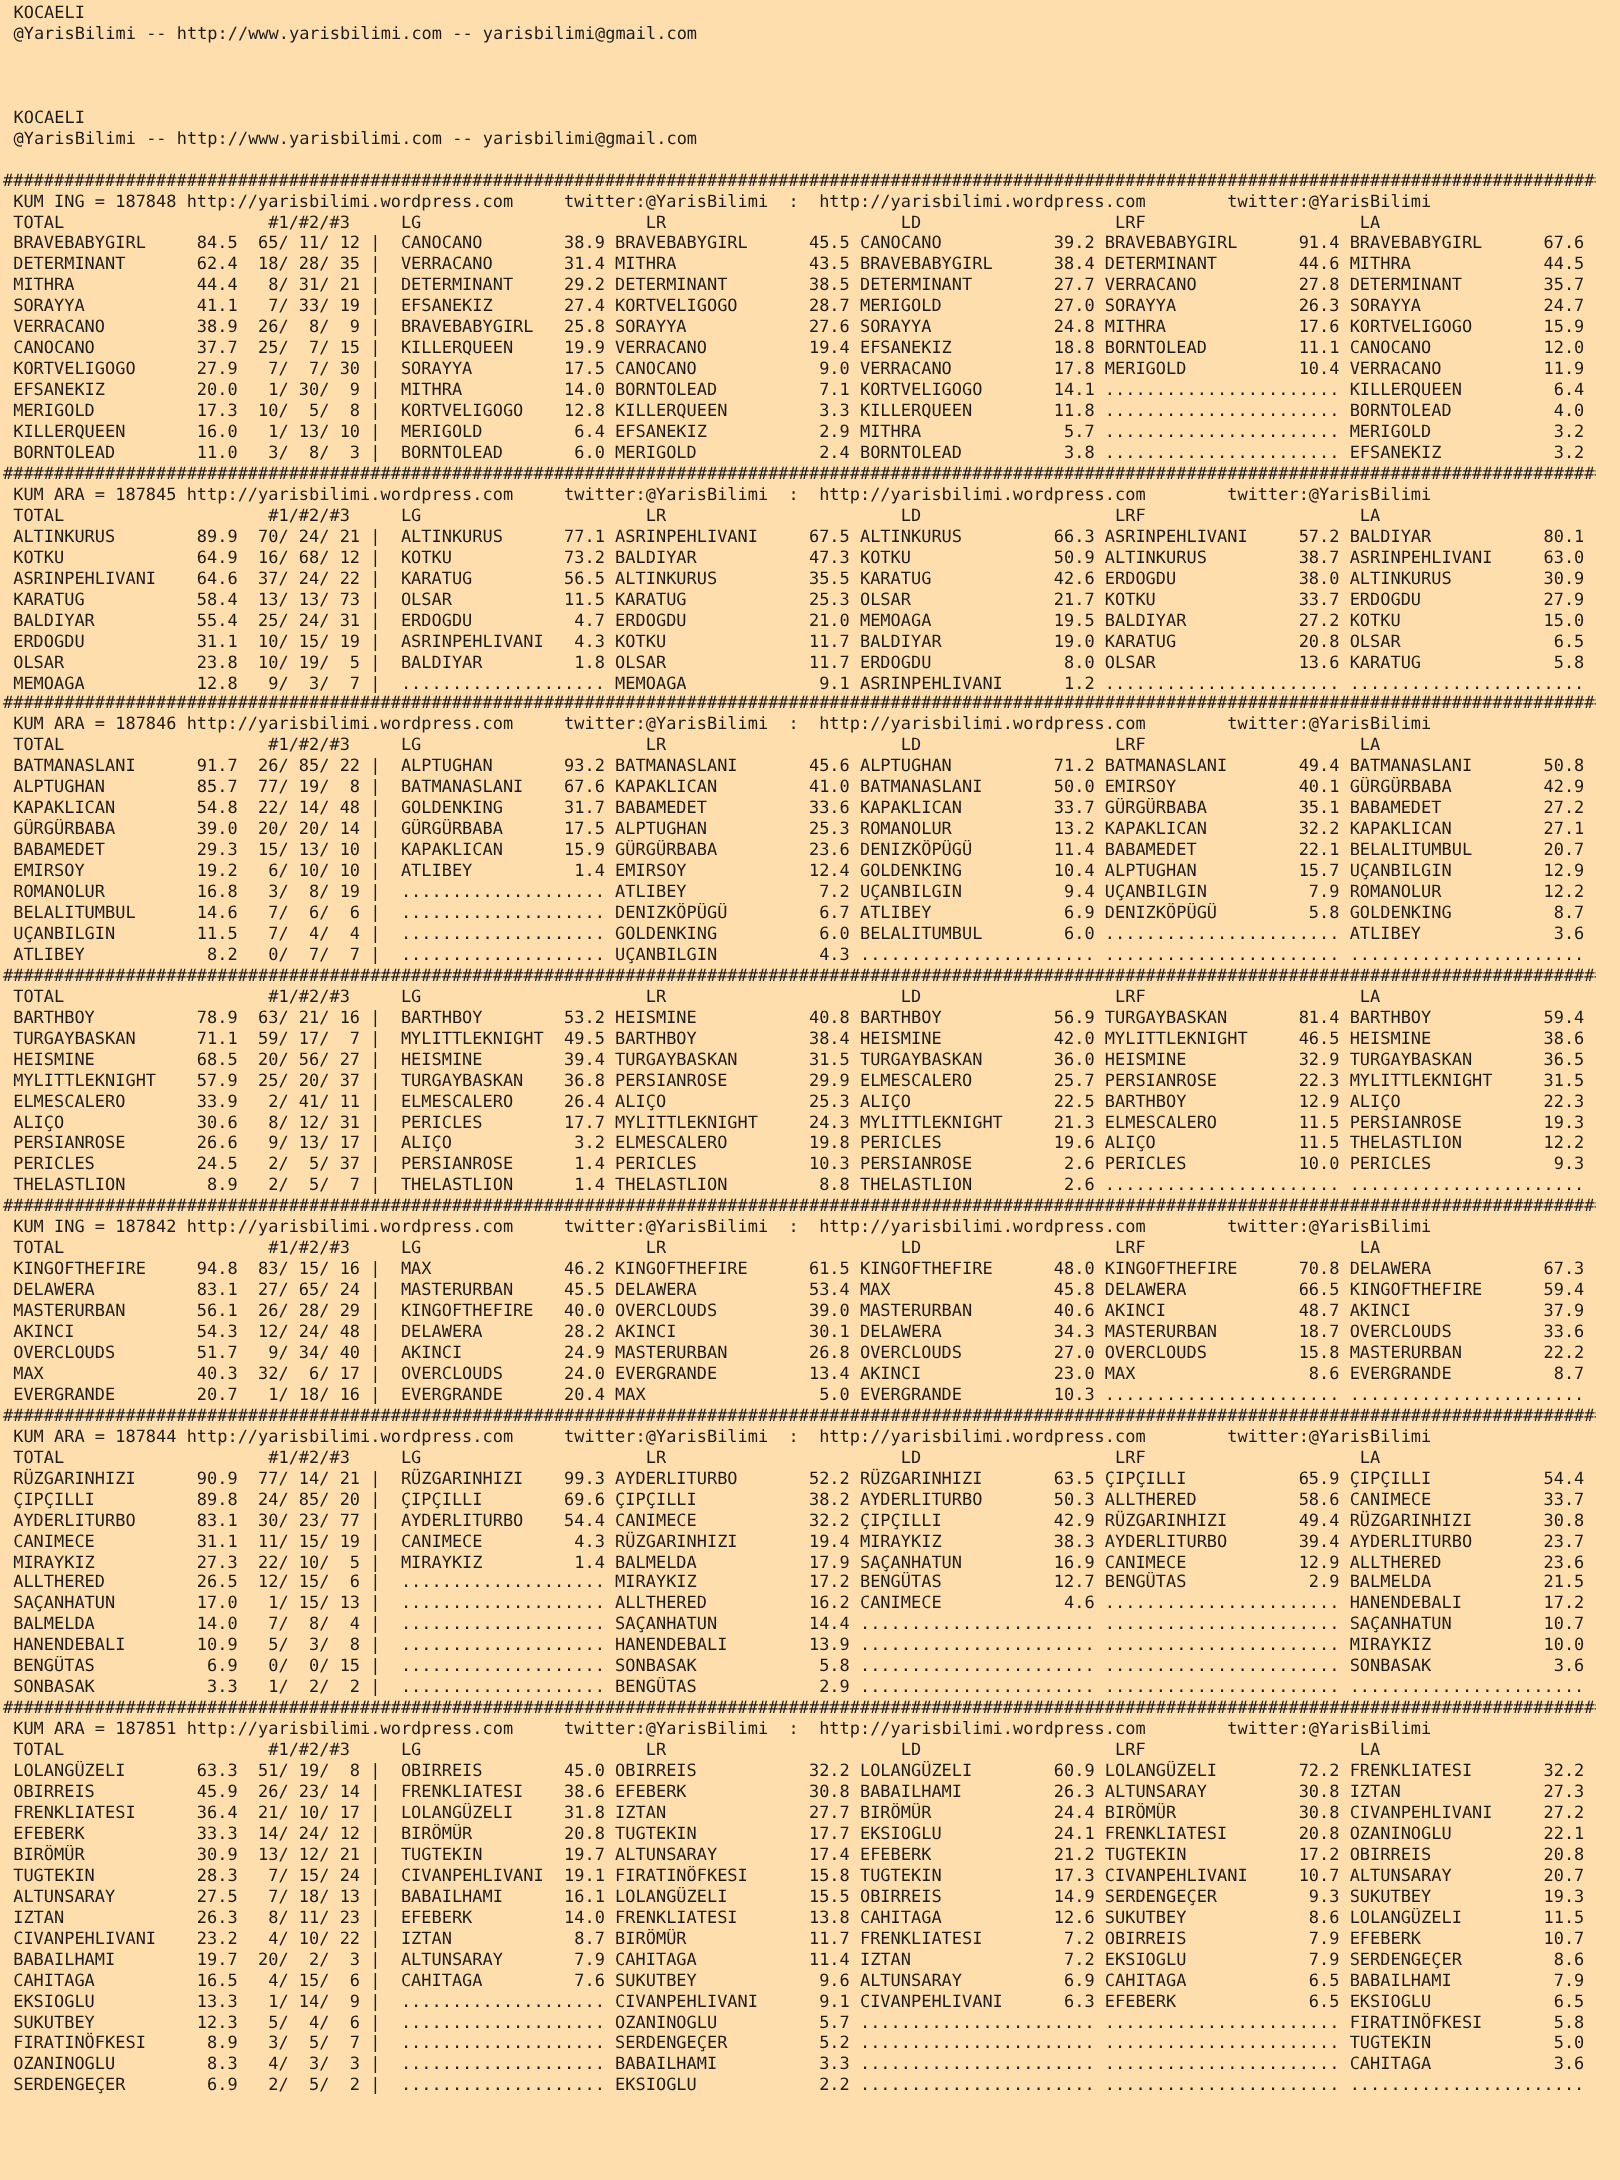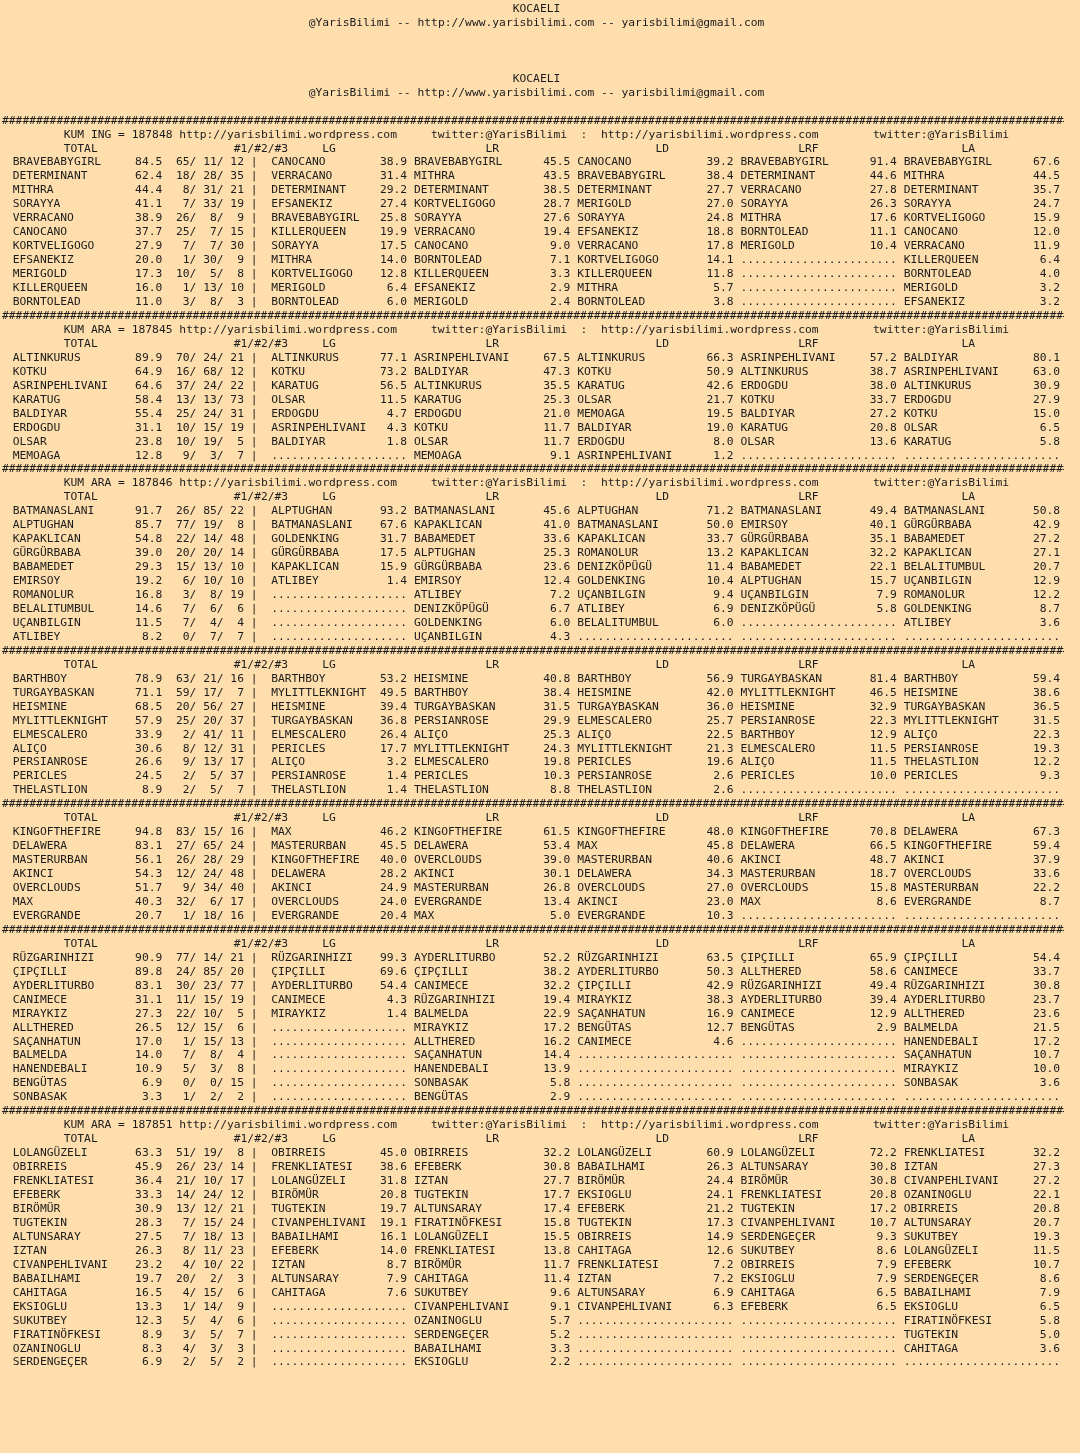--- a/index.html
+++ b/index.html
@@ -9,21 +9,20 @@
     overflow:hidden;
   }
   .terminal{
     width:1064px;height:1453px;
     padding:2px 0 0 2px;
     box-sizing:border-box;
     font-family:"DejaVu Sans Mono","Liberation Mono",monospace;
     font-size:11.3px;
     color:#1C1C1C;
     overflow:hidden;
-    text-align:center;
   }
   .line{
     height:13.96px;
     line-height:13.96px;
     white-space:pre;
     overflow:hidden;
   }
   .pad{padding-left:7px;}
 </style>
 </head>
@@ -82,35 +81,37 @@
       <div class="line"> BARTHBOY          78.9  63/ 21/ 16 |  BARTHBOY        53.2 HEISMINE           40.8 BARTHBOY           56.9 TURGAYBASKAN       81.4 BARTHBOY           59.4</div>
       <div class="line"> TURGAYBASKAN      71.1  59/ 17/  7 |  MYLITTLEKNIGHT  49.5 BARTHBOY           38.4 HEISMINE           42.0 MYLITTLEKNIGHT     46.5 HEISMINE           38.6</div>
       <div class="line"> HEISMINE          68.5  20/ 56/ 27 |  HEISMINE        39.4 TURGAYBASKAN       31.5 TURGAYBASKAN       36.0 HEISMINE           32.9 TURGAYBASKAN       36.5</div>
       <div class="line"> MYLITTLEKNIGHT    57.9  25/ 20/ 37 |  TURGAYBASKAN    36.8 PERSIANROSE        29.9 ELMESCALERO        25.7 PERSIANROSE        22.3 MYLITTLEKNIGHT     31.5</div>
       <div class="line"> ELMESCALERO       33.9   2/ 41/ 11 |  ELMESCALERO     26.4 ALIÇO              25.3 ALIÇO              22.5 BARTHBOY           12.9 ALIÇO              22.3</div>
       <div class="line"> ALIÇO             30.6   8/ 12/ 31 |  PERICLES        17.7 MYLITTLEKNIGHT     24.3 MYLITTLEKNIGHT     21.3 ELMESCALERO        11.5 PERSIANROSE        19.3</div>
       <div class="line"> PERSIANROSE       26.6   9/ 13/ 17 |  ALIÇO            3.2 ELMESCALERO        19.8 PERICLES           19.6 ALIÇO              11.5 THELASTLION        12.2</div>
       <div class="line"> PERICLES          24.5   2/  5/ 37 |  PERSIANROSE      1.4 PERICLES           10.3 PERSIANROSE         2.6 PERICLES           10.0 PERICLES            9.3</div>
       <div class="line"> THELASTLION        8.9   2/  5/  7 |  THELASTLION      1.4 THELASTLION         8.8 THELASTLION         2.6 ....................... .......................</div>
       <div class="line">################################################################################################################################################################</div>
+      <div class="line"> KUM ING = 187842 http://yarisbilimi.wordpress.com     twitter:@YarisBilimi  :  http://yarisbilimi.wordpress.com        twitter:@YarisBilimi</div>
       <div class="line"> TOTAL                    #1/#2/#3     LG                      LR                       LD                   LRF                     LA     </div>
       <div class="line"> KINGOFTHEFIRE     94.8  83/ 15/ 16 |  MAX             46.2 KINGOFTHEFIRE      61.5 KINGOFTHEFIRE      48.0 KINGOFTHEFIRE      70.8 DELAWERA           67.3</div>
       <div class="line"> DELAWERA          83.1  27/ 65/ 24 |  MASTERURBAN     45.5 DELAWERA           53.4 MAX                45.8 DELAWERA           66.5 KINGOFTHEFIRE      59.4</div>
       <div class="line"> MASTERURBAN       56.1  26/ 28/ 29 |  KINGOFTHEFIRE   40.0 OVERCLOUDS         39.0 MASTERURBAN        40.6 AKINCI             48.7 AKINCI             37.9</div>
       <div class="line"> AKINCI            54.3  12/ 24/ 48 |  DELAWERA        28.2 AKINCI             30.1 DELAWERA           34.3 MASTERURBAN        18.7 OVERCLOUDS         33.6</div>
       <div class="line"> OVERCLOUDS        51.7   9/ 34/ 40 |  AKINCI          24.9 MASTERURBAN        26.8 OVERCLOUDS         27.0 OVERCLOUDS         15.8 MASTERURBAN        22.2</div>
       <div class="line"> MAX               40.3  32/  6/ 17 |  OVERCLOUDS      24.0 EVERGRANDE         13.4 AKINCI             23.0 MAX                 8.6 EVERGRANDE          8.7</div>
       <div class="line"> EVERGRANDE        20.7   1/ 18/ 16 |  EVERGRANDE      20.4 MAX                 5.0 EVERGRANDE         10.3 ....................... .......................</div>
       <div class="line">################################################################################################################################################################</div>
+      <div class="line"> KUM ARA = 187844 http://yarisbilimi.wordpress.com     twitter:@YarisBilimi  :  http://yarisbilimi.wordpress.com        twitter:@YarisBilimi</div>
       <div class="line"> TOTAL                    #1/#2/#3     LG                      LR                       LD                   LRF                     LA     </div>
       <div class="line"> RÜZGARINHIZI      90.9  77/ 14/ 21 |  RÜZGARINHIZI    99.3 AYDERLITURBO       52.2 RÜZGARINHIZI       63.5 ÇIPÇILLI           65.9 ÇIPÇILLI           54.4</div>
       <div class="line"> ÇIPÇILLI          89.8  24/ 85/ 20 |  ÇIPÇILLI        69.6 ÇIPÇILLI           38.2 AYDERLITURBO       50.3 ALLTHERED          58.6 CANIMECE           33.7</div>
       <div class="line"> AYDERLITURBO      83.1  30/ 23/ 77 |  AYDERLITURBO    54.4 CANIMECE           32.2 ÇIPÇILLI           42.9 RÜZGARINHIZI       49.4 RÜZGARINHIZI       30.8</div>
       <div class="line"> CANIMECE          31.1  11/ 15/ 19 |  CANIMECE         4.3 RÜZGARINHIZI       19.4 MIRAYKIZ           38.3 AYDERLITURBO       39.4 AYDERLITURBO       23.7</div>
-      <div class="line"> MIRAYKIZ          27.3  22/ 10/  5 |  MIRAYKIZ         1.4 BALMELDA           22.9 SAÇANHATUN         16.9 CANIMECE           12.9 ALLTHERED          23.6</div>
+      <div class="line"> MIRAYKIZ          27.3  22/ 10/  5 |  MIRAYKIZ         1.4 BALMELDA           17.9 SAÇANHATUN         16.9 CANIMECE           12.9 ALLTHERED          23.6</div>
       <div class="line"> ALLTHERED         26.5  12/ 15/  6 |  .................... MIRAYKIZ           17.2 BENGÜTAS           12.7 BENGÜTAS            2.9 BALMELDA           21.5</div>
       <div class="line"> SAÇANHATUN        17.0   1/ 15/ 13 |  .................... ALLTHERED          16.2 CANIMECE            4.6 ....................... HANENDEBALI        17.2</div>
       <div class="line"> BALMELDA          14.0   7/  8/  4 |  .................... SAÇANHATUN         14.4 ....................... ....................... SAÇANHATUN         10.7</div>
       <div class="line"> HANENDEBALI       10.9   5/  3/  8 |  .................... HANENDEBALI        13.9 ....................... ....................... MIRAYKIZ           10.0</div>
       <div class="line"> BENGÜTAS           6.9   0/  0/ 15 |  .................... SONBASAK            5.8 ....................... ....................... SONBASAK            3.6</div>
       <div class="line"> SONBASAK           3.3   1/  2/  2 |  .................... BENGÜTAS            2.9 ....................... ....................... .......................</div>
       <div class="line">################################################################################################################################################################</div>
       <div class="line"> KUM ARA = 187851 http://yarisbilimi.wordpress.com     twitter:@YarisBilimi  :  http://yarisbilimi.wordpress.com        twitter:@YarisBilimi</div>
       <div class="line"> TOTAL                    #1/#2/#3     LG                      LR                       LD                   LRF                     LA     </div>
       <div class="line"> LOLANGÜZELI       63.3  51/ 19/  8 |  OBIRREIS        45.0 OBIRREIS           32.2 LOLANGÜZELI        60.9 LOLANGÜZELI        72.2 FRENKLIATESI       32.2</div>

